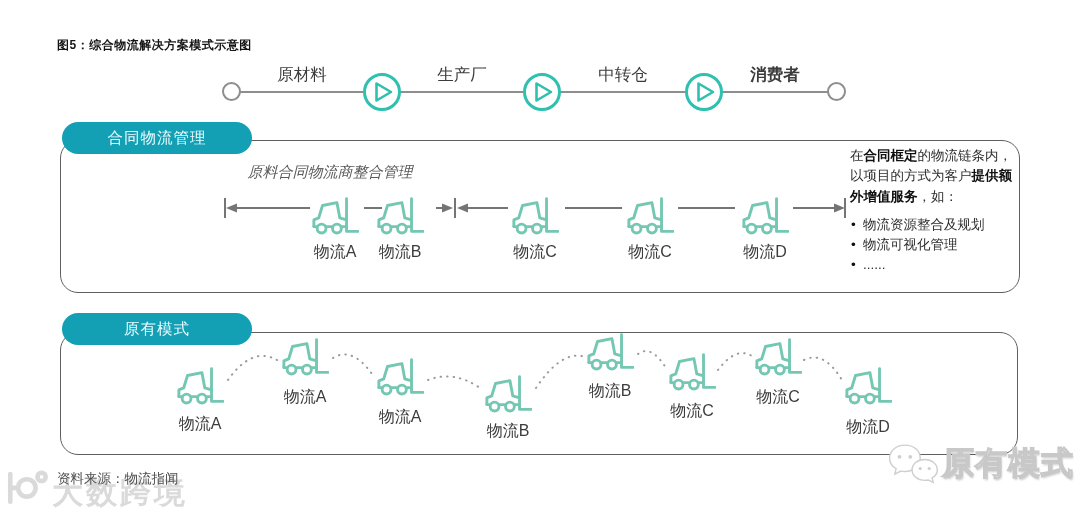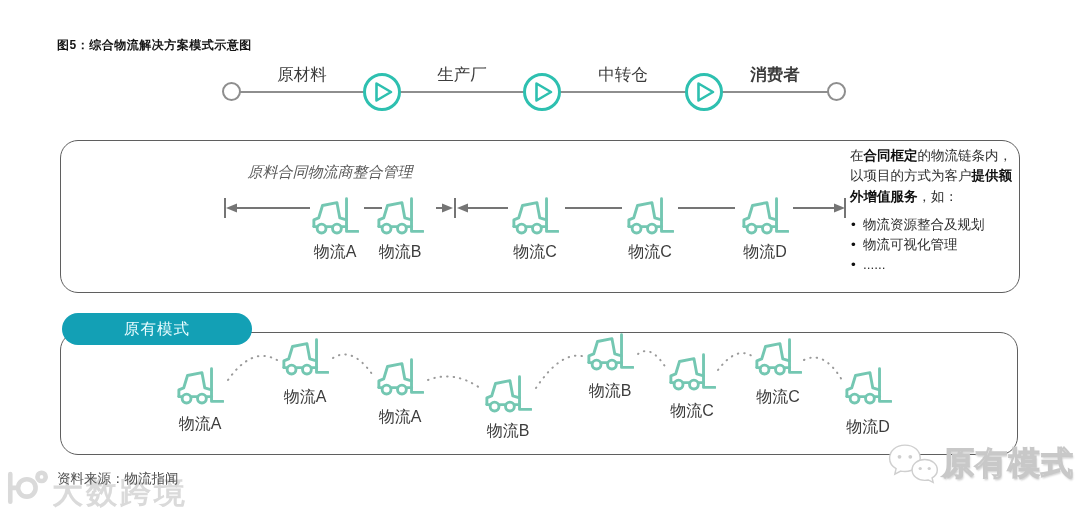--- a/index.html
+++ b/index.html
@@ -73,20 +73,23 @@
       </svg>
   </div>
   <div class="play" style="left:684px;">
     <svg viewBox="0 0 40 40" width="40" height="40">
         <circle cx="20" cy="20" r="17.5" fill="#fff" stroke="#2EC0B0" stroke-width="3"></circle>
         <path d="M14.5 11.5 L29 20 L14.5 28.5 Z" fill="none" stroke="#2EC0B0" stroke-width="2.6" stroke-linejoin="round"></path>
       </svg>
   </div>
 
   <div class="panel panel1"></div>
+  <div class="tab tab1">
+    <span>合同物流管理</span>
+  </div>
 
   <div class="span-label" style="left:220px;">原料合同物流商整合管理</div>
 
   <svg class="arrow-svg" style="left:218px; top:194px;" width="634" height="28" viewBox="0 0 634 28">
     <g stroke="#757575" stroke-width="2" fill="#757575">
       <line x1="7" y1="4" x2="7" y2="24"></line>
       <polygon points="8,14 19,9.5 19,18.5" stroke="none"></polygon>
       <line x1="18" y1="14" x2="92" y2="14"></line>
       <line x1="146" y1="14" x2="164" y2="14"></line>
       <line x1="218" y1="14" x2="225" y2="14"></line>

